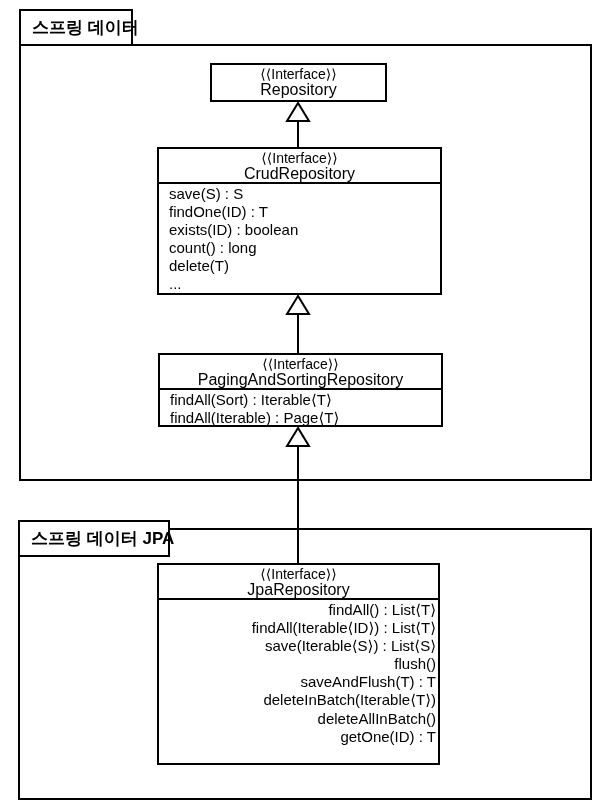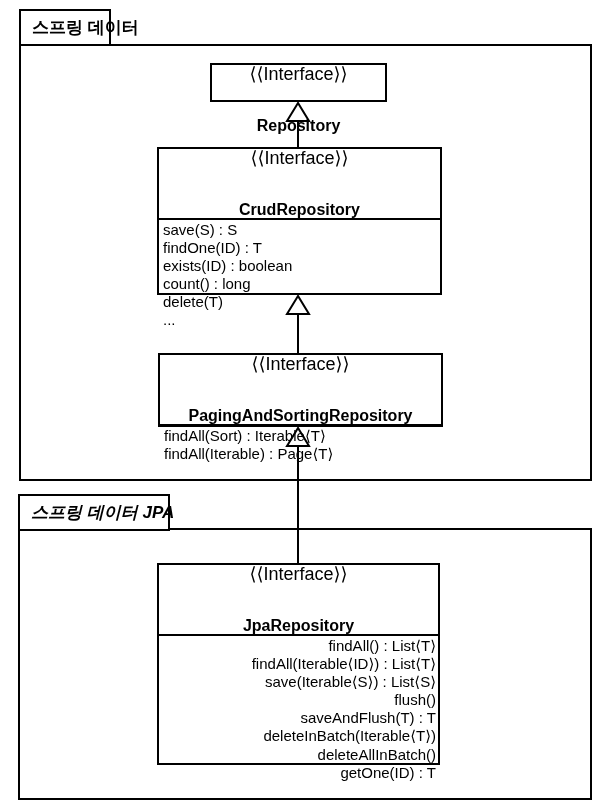--- a/index.html
+++ b/index.html
@@ -29,46 +29,46 @@
     background: #fff;
     box-sizing: border-box;
     display: flex;
     align-items: center;
     padding-left: 11px;
     font-size: 17px;
     font-weight: bold;
     z-index: 4;
     white-space: nowrap;
   }
-  .pkg1-tab { left: 19px; top: 9px;   width: 92px; height: 37px; }
-  .pkg2-tab { left: 18px; top: 494px; width: 152px; height: 37px; font-style: italic; }
+  .pkg1-tab { left: 19px; top: 9px;   width: 114px; height: 37px; }
+  .pkg2-tab { left: 18px; top: 520px; width: 152px; height: 37px; }
   
   .connectors {
     position: absolute;
     left: 0; top: 0;
     z-index: 2;
     pointer-events: none;
   }
   .connectors line    { stroke: #000; stroke-width: 2; }
   .connectors polygon { fill: #fff; stroke: #000; stroke-width: 2; }
   
   .cls {
     position: absolute;
     border: 2px solid #000;
     background: #fff;
     box-sizing: border-box;
     z-index: 3;
   }
   .cls-header { text-align: center; padding-top: 1px; }
-  .stereotype { font-size: 18px; line-height: 16px; }
-  .cls-name   { font-size: 16px; font-weight: bold; line-height: 16px; margin-top: 36px; }
+  .stereotype { font-size: 14px; line-height: 16px; }
+  .cls-name   { font-size: 16px; font-weight: normal; line-height: 16px; }
   .cls-methods {
     border-top: 2px solid #000;
     text-align: left;
-    padding: 1px 2px 0 4px;
+    padding: 1px 2px 0 10px;
     font-size: 15px;
     white-space: nowrap;
   }
   .cls-repo   { left: 210px; top: 63px;  width: 177px; height: 39px; }
   .cls-crud   { left: 157px; top: 147px; width: 285px; height: 148px; }
   .cls-paging { left: 158px; top: 353px; width: 285px; height: 74px; }
   .cls-jpa    { left: 157px; top: 563px; width: 283px; height: 202px; }
   .cls-crud   .cls-methods .m { line-height: 18px; }
   .cls-paging .cls-methods .m { line-height: 17.5px; }
   .cls-jpa    .cls-methods .m { line-height: 18.1px; text-align: right; }

